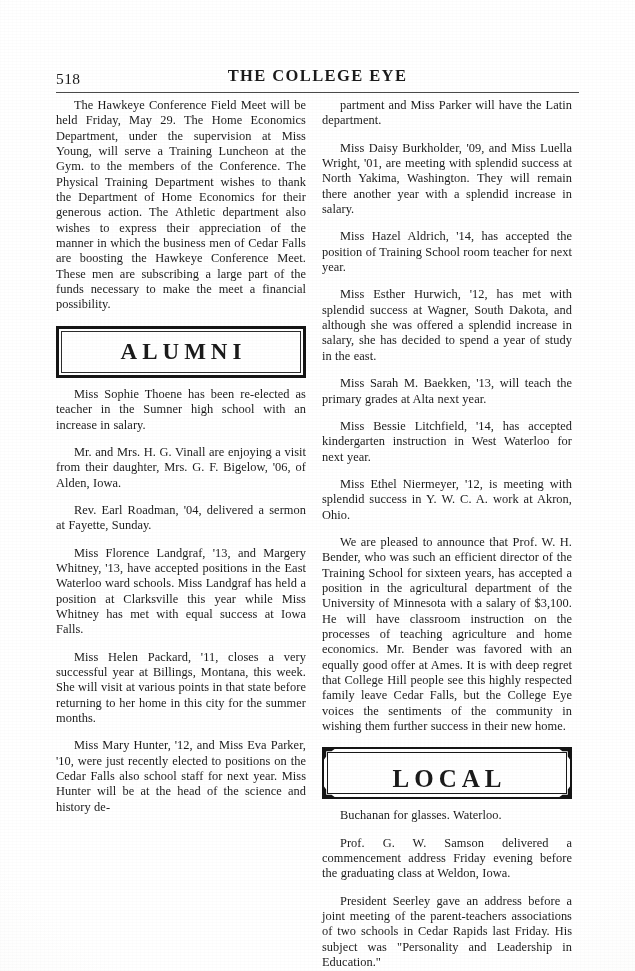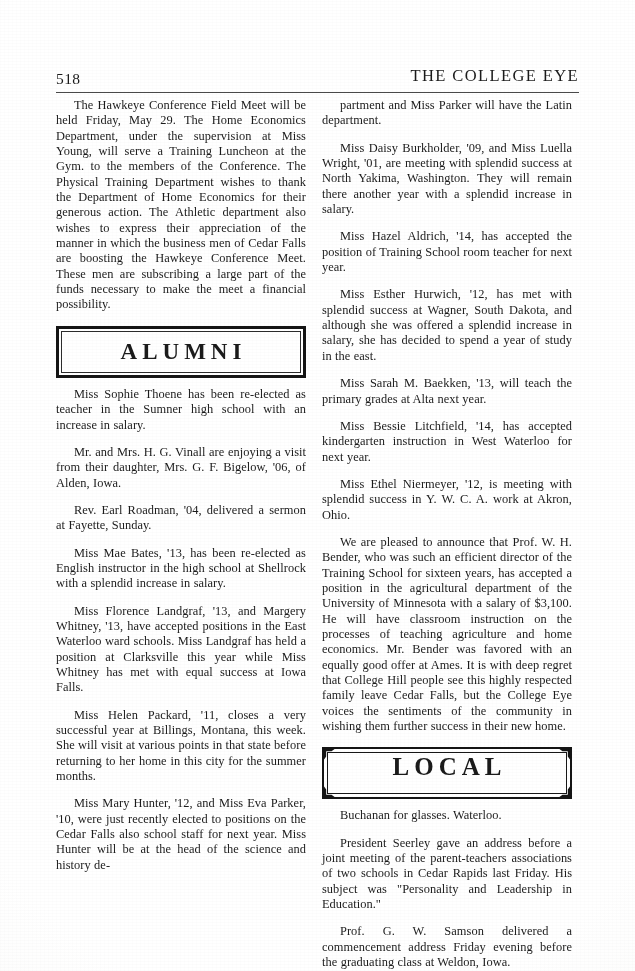--- a/index.html
+++ b/index.html
@@ -49,23 +49,23 @@
   .folio {
     position: absolute;
     left: 0;
     bottom: 2px;
     font-size: 15.5px;
     font-weight: normal;
     letter-spacing: .4px;
     font-family: "Liberation Serif", "DejaVu Serif", serif;
   }
   .head-title {
-    text-align: right;
+    text-align: center;
     font-size: 16.5px;
-    font-weight: normal;
+    font-weight: bold;
     letter-spacing: 1.4px;
     line-height: 24px;
     font-family: "Liberation Serif", "DejaVu Serif", serif;
   }
   .head-rule {
     height: 0;
     border-top: 1.2px solid #2a2a2a;
     margin-top: 2px;
     margin-bottom: 5px;
     opacity: .85;
@@ -126,21 +126,21 @@
   .box-local {
     border: 2.5px solid #151515;
     padding: 3px;
     background: #fff;
     position: relative;
   }
   .box-local .inner {
     border: 1.6px solid #171717;
     height: 40px;
     display: flex;
-    align-items: flex-start;
+    align-items: flex-end;
     justify-content: center;
     background: #fff;
   }
   .box-local .heading {
     font-size: 25px;
     font-weight: bold;
     letter-spacing: 5px;
     text-indent: 5px;
     font-family: "Liberation Serif", "DejaVu Serif", serif;
   }
@@ -177,21 +177,20 @@
 
       <div class="section-box box-alumni">
         <div class="inner">
           <span class="heading">ALUMNI</span>
         </div>
       </div>
 
       <p class="para">Miss Sophie Thoene has been re-elected as teacher in the Sumner high school with an increase in salary.</p>
       <p class="para">Mr. and Mrs. H. G. Vinall are enjoying a visit from their daughter, Mrs. G. F. Bigelow, '06, of Alden, Iowa.</p>
       <p class="para">Rev. Earl Roadman, '04, delivered a sermon at Fayette, Sunday.</p>
-      <p class="para">Miss Mae Bates, '13, has been re-elected as English instructor in the high school at Shellrock with a splendid increase in salary.</p>
       <p class="para">Miss Florence Landgraf, '13, and Margery Whitney, '13, have accepted positions in the East Waterloo ward schools. Miss Landgraf has held a position at Clarksville this year while Miss Whitney has met with equal success at Iowa Falls.</p>
       <p class="para">Miss Helen Packard, '11, closes a very successful year at Billings, Montana, this week. She will visit at various points in that state before returning to her home in this city for the summer months.</p>
       <p class="para">Miss Mary Hunter, '12, and Miss Eva Parker, '10, were just recently elected to positions on the Cedar Falls also school staff for next year. Miss Hunter will be at the head of the science and history de-</p>
 
     </div>
 
     <div class="col">
 
       <p class="para">partment and Miss Parker will have the Latin department.</p>
       <p class="para">Miss Daisy Burkholder, '09, and Miss Luella Wright, '01, are meeting with splendid success at North Yakima, Washington. They will remain there another year with a splendid increase in salary.</p>
@@ -222,22 +221,22 @@
           <svg width="13" height="13" viewBox="0 0 13 13">
               <path d="M0 0 H13 L8.5 3.2 H3.2 V8.5 L0 13 Z" fill="#151515"></path>
             </svg>
         </span>
         <div class="inner">
           <span class="heading">LOCAL</span>
         </div>
       </div>
 
       <p class="para">Buchanan for glasses. Waterloo.</p>
+      <p class="para">Prof. G. W. Samson delivered a commencement address Friday evening before the graduating class at Weldon, Iowa.</p>
       <p class="para">President Seerley gave an address before a joint meeting of the parent-teachers associations of two schools in Cedar Rapids last Friday. His subject was "Personality and Leadership in Education."</p>
-      <p class="para">Prof. G. W. Samson delivered a commencement address Friday evening before the graduating class at Weldon, Iowa.</p>
       <p class="para">The Sunday school classes of E. J. Cable and C. H. Meyerholz enjoyed a picnic on the golf links Friday afternoon.</p>
 
     </div>
 
   </div>
 </div>
 
 <div class="scan-noise"></div>
 
 </body></html>

